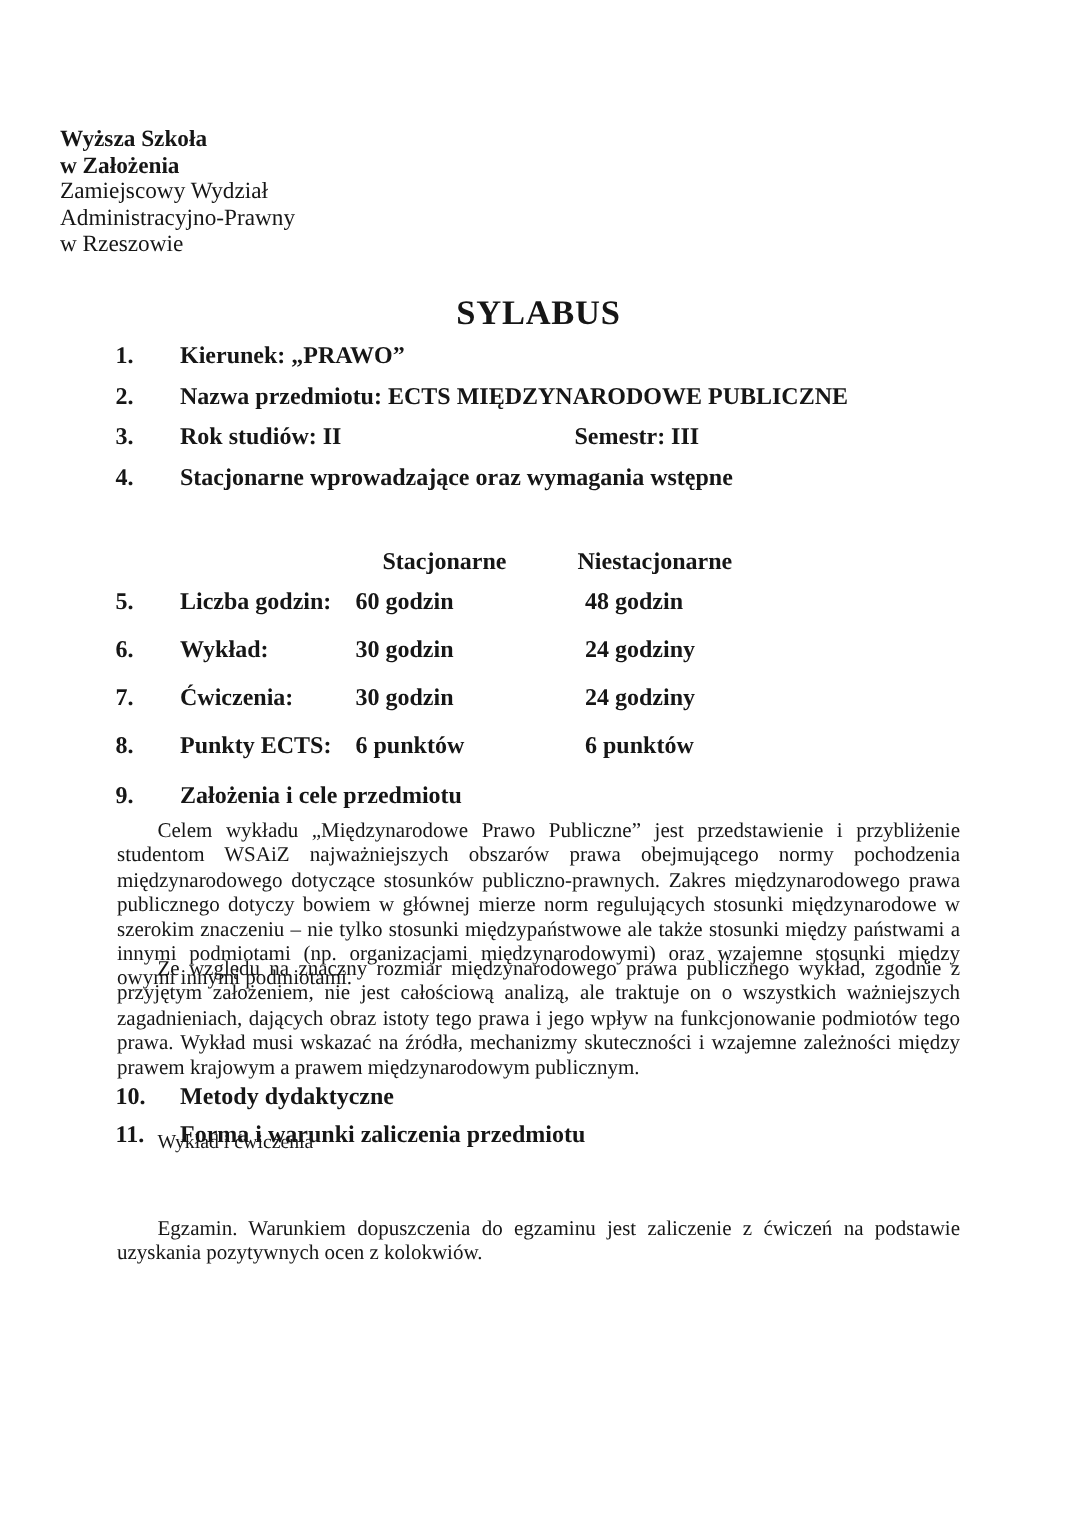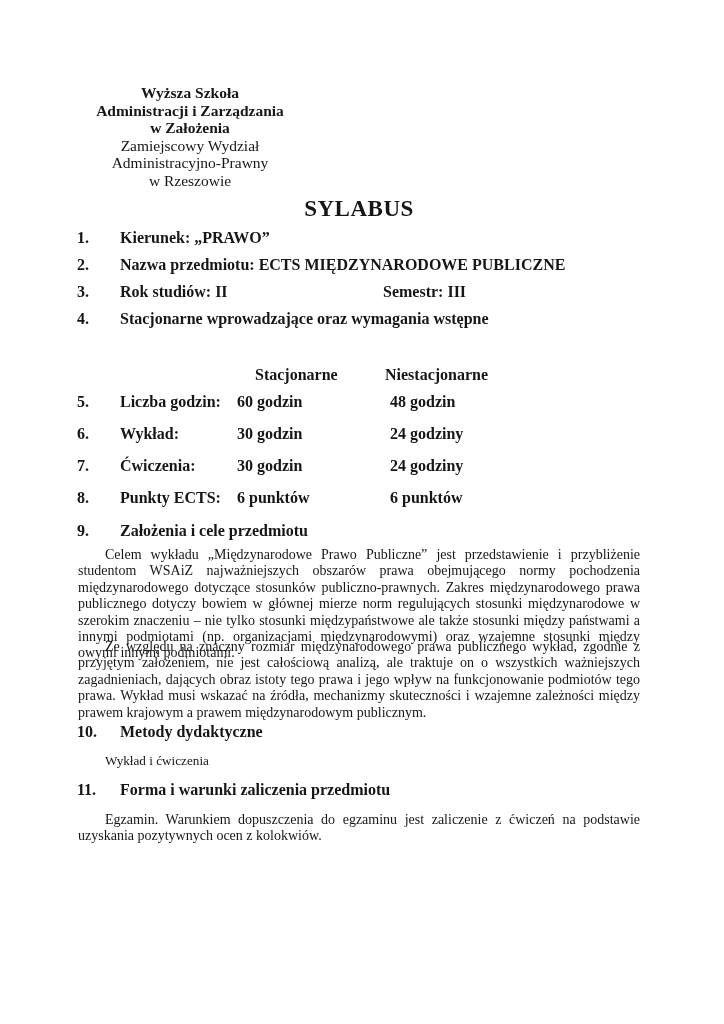--- a/index.html
+++ b/index.html
@@ -11,21 +11,21 @@
     color: #161616;
     font-family: "Liberation Serif", "DejaVu Serif", serif;
     overflow: hidden;
   }
   
   .inst {
     position: absolute;
     top: 84px;
     left: 40px;
     width: 300px;
-    text-align: center;
+    text-align: left;
     font-size: 15.5px;
     line-height: 17.5px;
   }
   .inst .b { font-weight: bold; }
 
   
   .doc-title {
     position: absolute;
     top: 196px;
     left: 78px;
@@ -89,21 +89,20 @@
     text-align: center;
   }
 </style>
 </head>
 <body>
 
 <div class="page">
 
   <header class="inst">
     <div class="b">Wyższa Szkoła</div>
-    <div class="b">Administracji i Zarządzania</div>
     <div class="b">w Założenia</div>
     <div>Zamiejscowy Wydział</div>
     <div>Administracyjno-Prawny</div>
     <div>w Rzeszowie</div>
   </header>
 
   <div class="doc-title">SYLABUS</div>
 
   <div class="row" style="top:229px">
     <span class="num">1.</span>
@@ -160,19 +159,19 @@
   </div>
   <p class="para" style="top:547px; margin:0">Celem wykładu „Międzynarodowe Prawo Publiczne” jest przedstawienie i przybliżenie studentom WSAiZ najważniejszych obszarów prawa obejmującego normy pochodzenia międzynarodowego dotyczące stosunków publiczno-prawnych. Zakres międzynarodowego prawa publicznego dotyczy bowiem w głównej mierze norm regulujących stosunki międzynarodowe w szerokim znaczeniu – nie tylko stosunki międzypaństwowe ale także stosunki między państwami a innymi podmiotami (np. organizacjami międzynarodowymi) oraz wzajemne stosunki między owymi innymi podmiotami.</p>
   <p class="para" style="top:639px; margin:0">Ze względu na znaczny rozmiar międzynarodowego prawa publicznego wykład, zgodnie z przyjętym założeniem, nie jest całościową analizą, ale traktuje on o wszystkich ważniejszych zagadnieniach, dających obraz istoty tego prawa i jego wpływ na funkcjonowanie podmiotów tego prawa. Wykład musi wskazać na źródła, mechanizmy skuteczności i wzajemne zależności między prawem krajowym a prawem międzynarodowym publicznym.</p>
 
   <div class="row" style="top:723px">
     <span class="num">10.</span>
     <span class="lbl">Metody dydaktyczne</span>
   </div>
   <div class="indent-note" style="top:753px">Wykład i ćwiczenia</div>
 
-  <div class="row" style="top:781px">
+  <div class="row" style="top:748px">
     <span class="num">11.</span>
     <span class="lbl">Forma i warunki zaliczenia przedmiotu</span>
   </div>
   <p class="para" style="top:812px; margin:0">Egzamin. Warunkiem dopuszczenia do egzaminu jest zaliczenie z ćwiczeń na podstawie uzyskania pozytywnych ocen z kolokwiów.</p>
 
 </div>
 
 </body></html>

